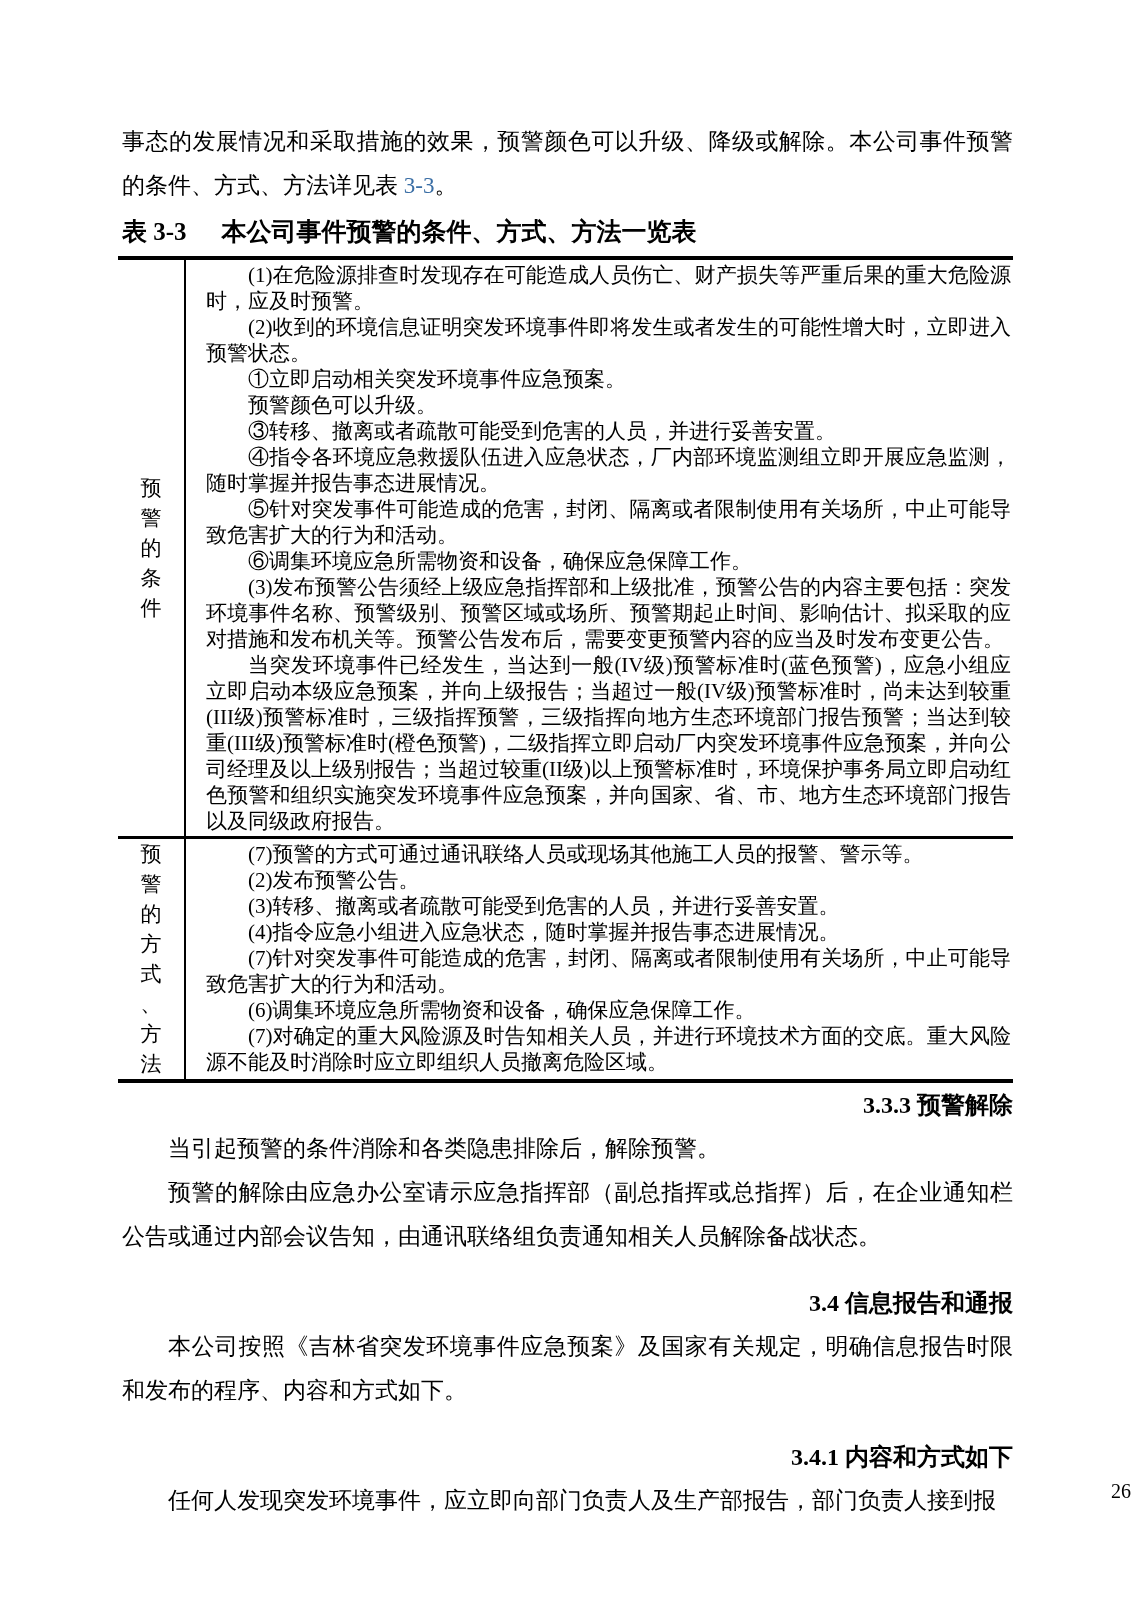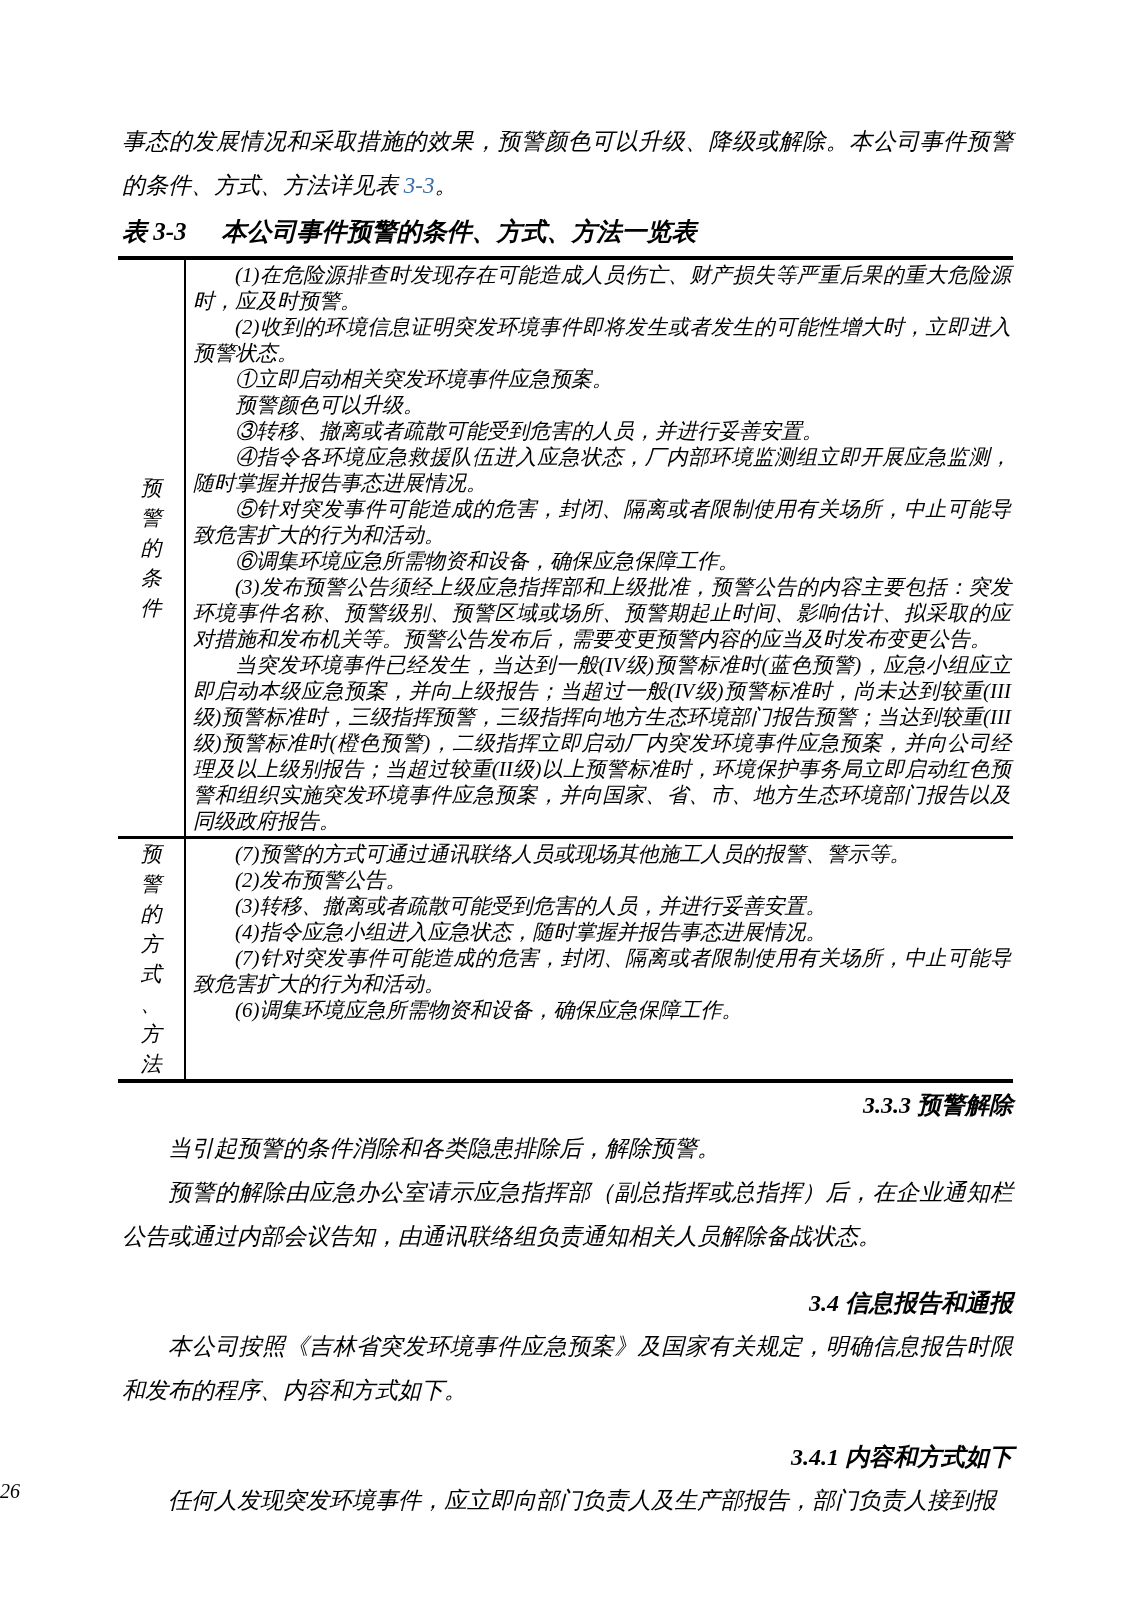--- a/index.html
+++ b/index.html
@@ -7,21 +7,20 @@
   body {
     font-family: "Liberation Serif", "DejaVu Serif", serif;
     color: #000000;
   }
   .page {
     position: relative;
     width: 1131px;
     height: 1600px;
     background: #ffffff;
     overflow: hidden;
-    font-style: italic;
   }
   .content {
     width: 891px;
     margin-left: 122px;
     padding-top: 120px;
   }
   .body-para {
     font-size: 23px;
     line-height: 44px;
     text-indent: 2em;
@@ -55,21 +54,21 @@
     align-items: center;
     justify-content: center;
   }
   .tlabel-char {
     font-size: 21px;
     line-height: 30px;
     text-align: center;
   }
   .tcell {
     flex: 1;
-    padding: 2px 2px 2px 7px;
+    padding: 2px 2px 2px 20px;
     min-width: 0;
   }
   .tpara {
     font-size: 21px;
     line-height: 26px;
     text-indent: 2em;
     text-align: justify;
   }
   
   .s-heading {
@@ -78,21 +77,21 @@
     line-height: 44px;
     margin-top: 22px;
     text-align: right;
   }
   .s-heading:first-child { margin-top: 0; }
   .page-number {
     position: absolute;
     top: 1480px;
     left: 0;
     width: 100%;
-    text-align: left;
+    text-align: right;
     font-size: 20px;
   }
 </style>
 </head>
 <body>
 
 <div class="page">
   <div class="content">
 
     <p class="body-para no-indent"><span>事态的发展情况和采取措施的效果，预警颜色可以升级、降级或解除。本公司事件预警的条件、方式、方法详见表 </span><span class="ref">3-3</span><span>。</span></p>
@@ -138,20 +137,21 @@
               <div class="tlabel-char">法</div>
             </div>
           </div>
           <div class="tcell">
             <p class="tpara">(7)预警的方式可通过通讯联络人员或现场其他施工人员的报警、警示等。</p>
             <p class="tpara">(2)发布预警公告。</p>
             <p class="tpara">(3)转移、撤离或者疏散可能受到危害的人员，并进行妥善安置。</p>
             <p class="tpara">(4)指令应急小组进入应急状态，随时掌握并报告事态进展情况。</p>
             <p class="tpara">(7)针对突发事件可能造成的危害，封闭、隔离或者限制使用有关场所，中止可能导致危害扩大的行为和活动。</p>
             <p class="tpara">(6)调集环境应急所需物资和设备，确保应急保障工作。</p>
+            <p class="tpara">(7)对确定的重大风险源及时告知相关人员，并进行环境技术方面的交底。重大风险源不能及时消除时应立即组织人员撤离危险区域。</p>
           </div>
         </div>
       </div>
 
     <div id="sections">
         <div class="s-heading">3.3.3 预警解除</div>
         <p class="body-para">当引起预警的条件消除和各类隐患排除后，解除预警。</p>
         <p class="body-para">预警的解除由应急办公室请示应急指挥部（副总指挥或总指挥）后，在企业通知栏公告或通过内部会议告知，由通讯联络组负责通知相关人员解除备战状态。</p>
         <div class="s-heading">3.4 信息报告和通报</div>
         <p class="body-para">本公司按照《吉林省突发环境事件应急预案》及国家有关规定，明确信息报告时限和发布的程序、内容和方式如下。</p>

